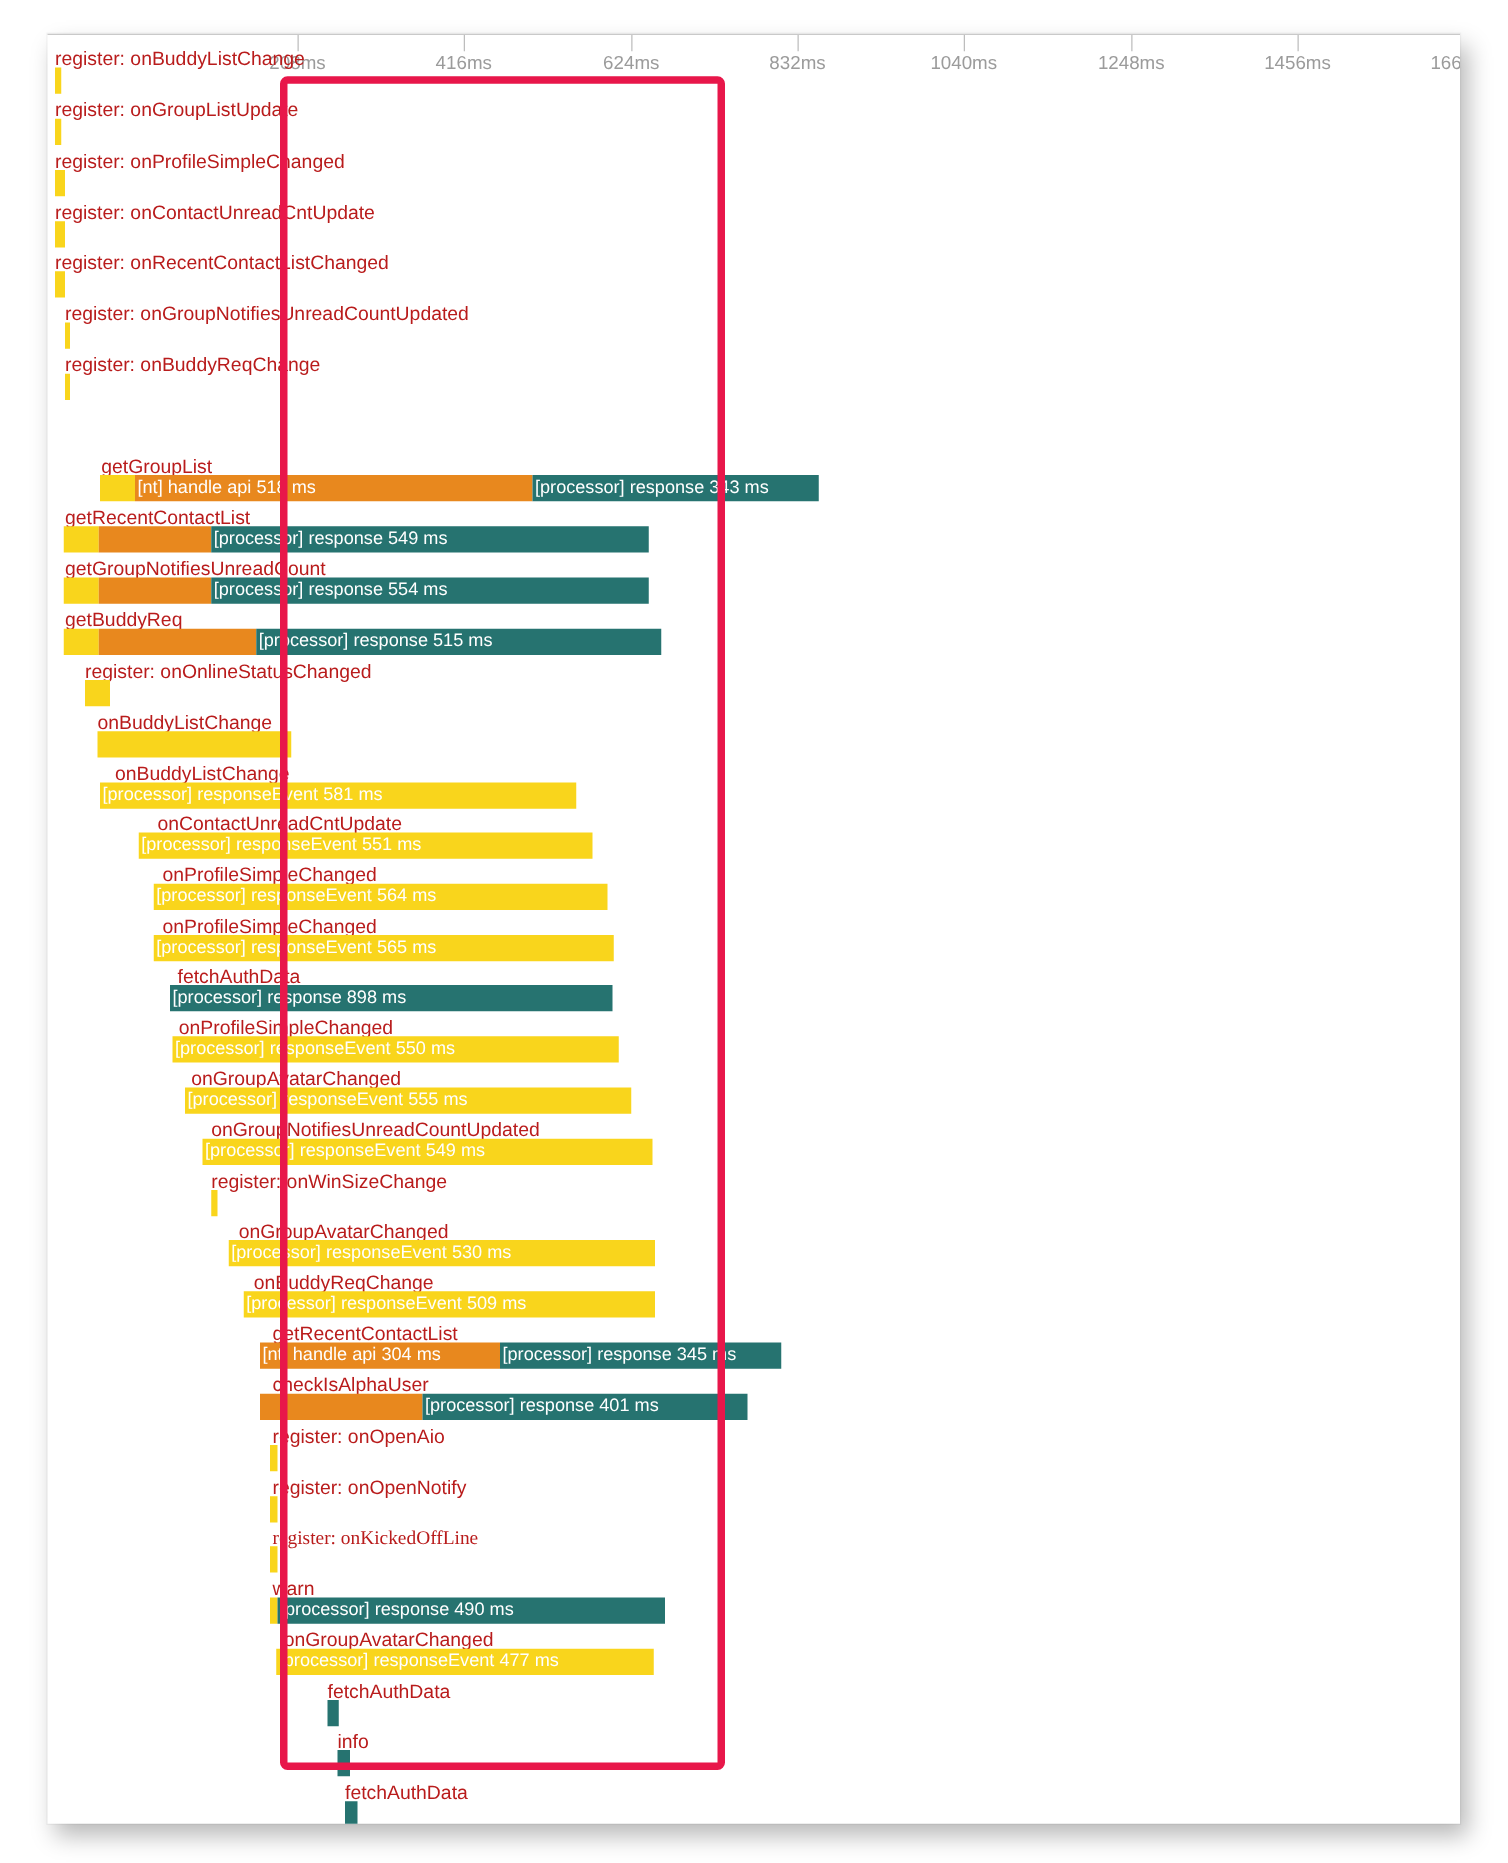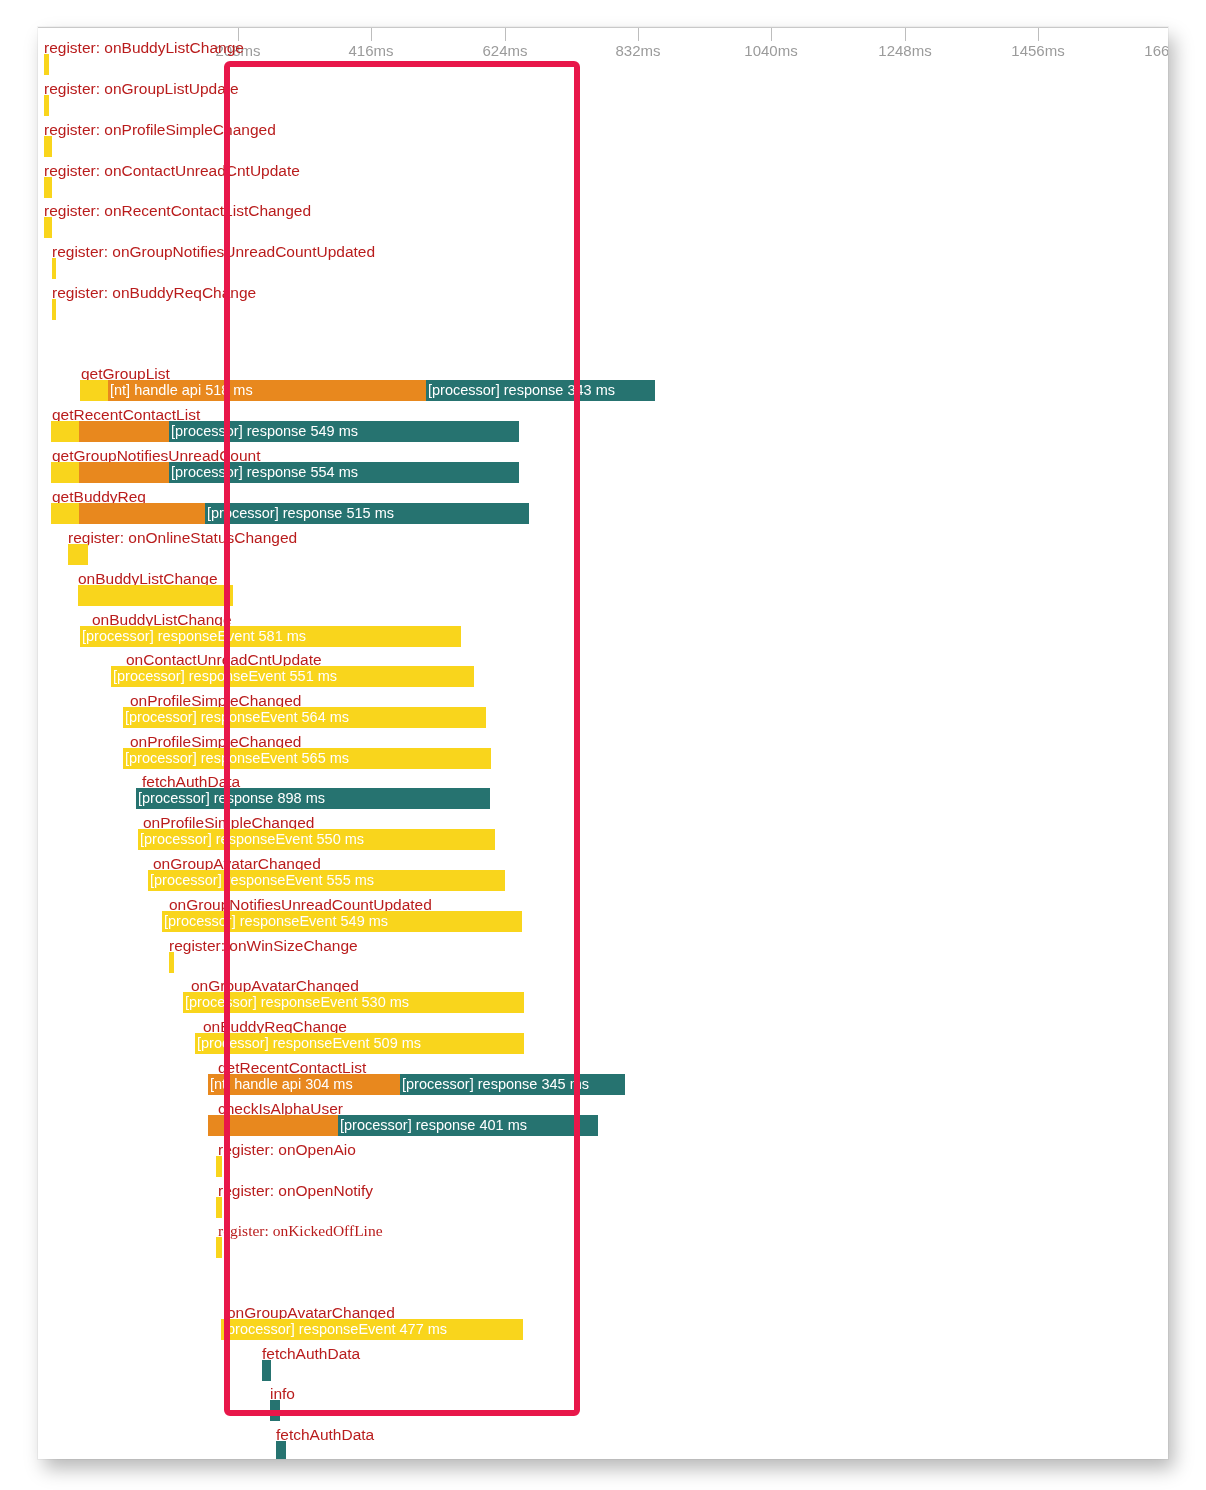--- a/index.html
+++ b/index.html
@@ -297,20 +297,29 @@
         <div class="barwrap" style="left: 0px; right: 0px;">
           <div class="seg s-yellow" style="left: 178px; width: 6px;"></div>
         </div>
       </div>
       <div class="row" style="top: 1195px; height: 36px; font-family: Liberation Serif, serif;">
         <div class="rowlabel" style="left: 180px;">register: onKickedOffLine</div>
         <div class="barwrap" style="left: 0px; right: 0px;">
           <div class="seg s-yellow" style="left: 178px; width: 6px;"></div>
         </div>
       </div>
+      <div class="row" style="top: 1236px; height: 36px;">
+        <div class="rowlabel" style="left: 180px;">warn</div>
+        <div class="barwrap" style="left: 0px; right: 0px;">
+          <div class="seg s-yellow" style="left: 178px; width: 6px;"></div>
+          <div class="seg s-teal" style="left: 184px; width: 310px;">
+            <span>[processor] response 490 ms</span>
+          </div>
+        </div>
+      </div>
       <div class="row" style="top: 1277px; height: 36px;">
         <div class="rowlabel" style="left: 189px;">onGroupAvatarChanged</div>
         <div class="barwrap" style="left: 0px; right: 0px;">
           <div class="seg s-yellow" style="left: 183px; width: 302px;">
             <span>[processor] responseEvent 477 ms</span>
           </div>
         </div>
       </div>
       <div class="row" style="top: 1318px; height: 36px;">
         <div class="rowlabel" style="left: 224px;">fetchAuthData</div>

